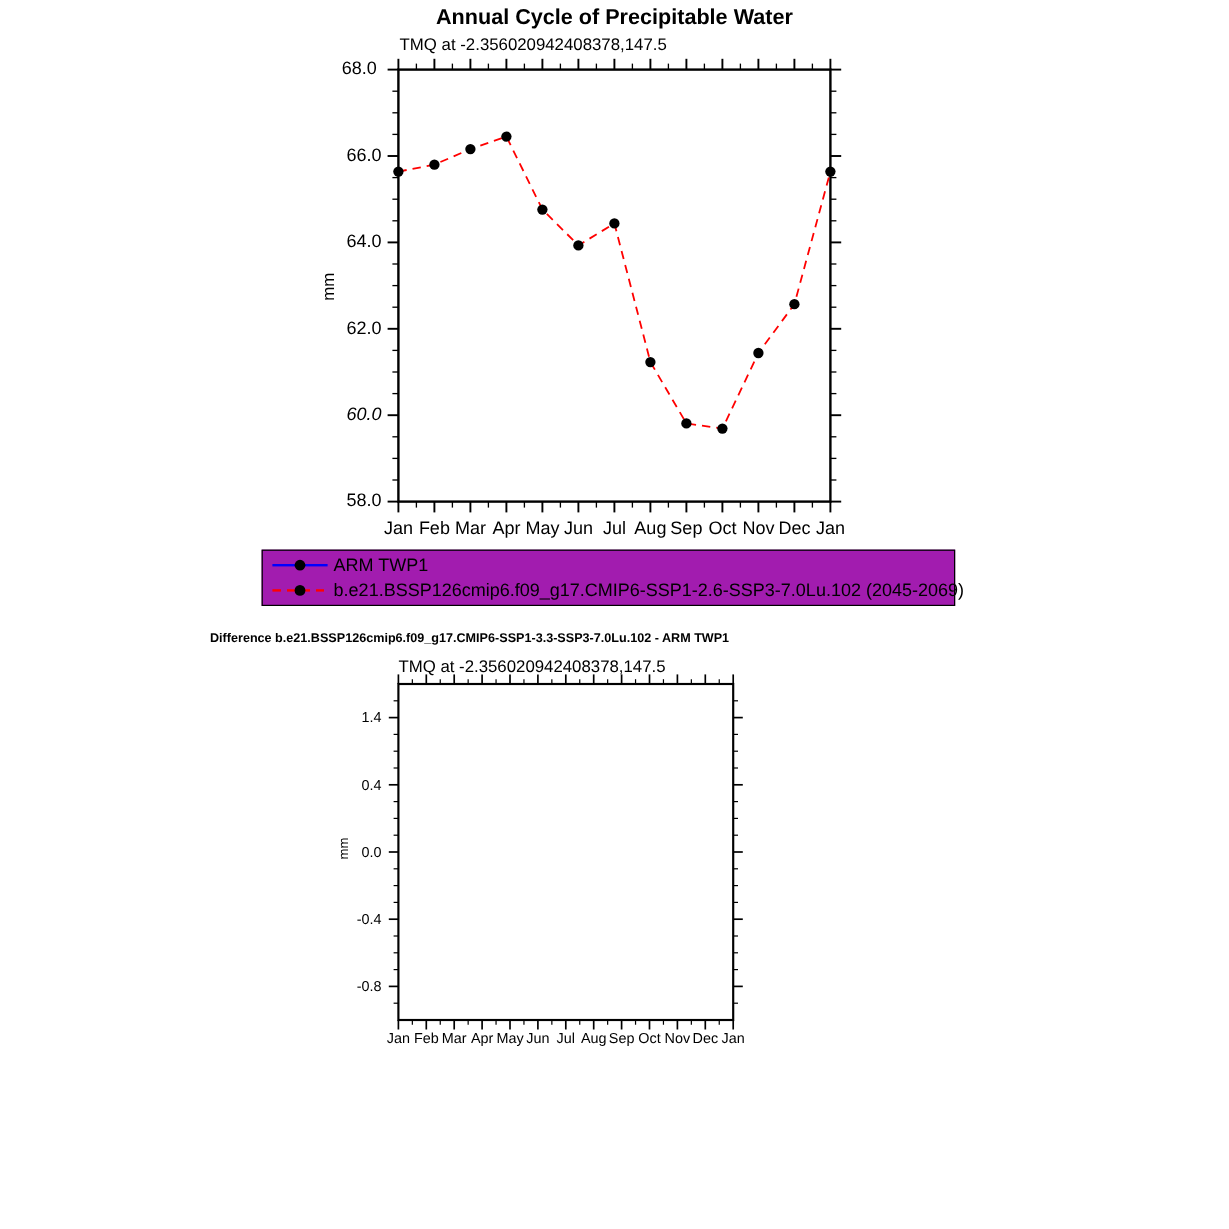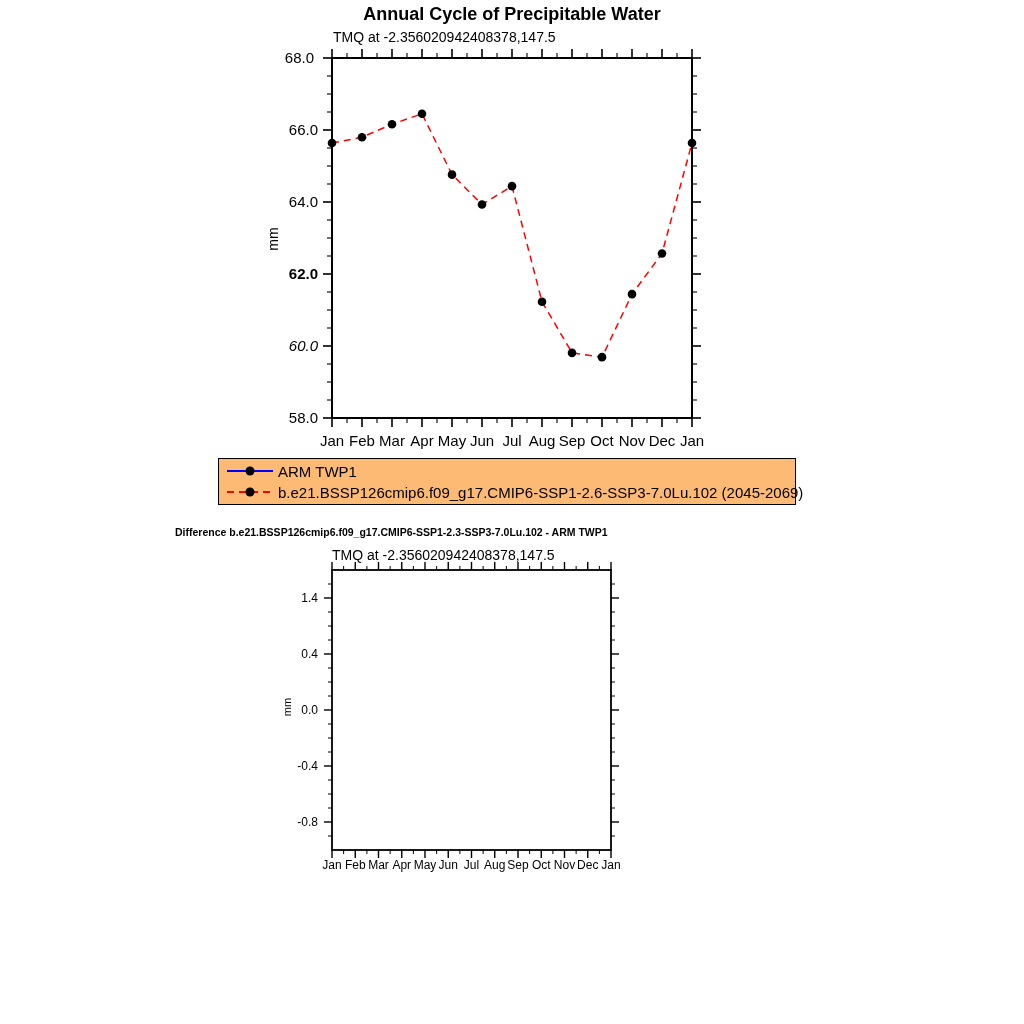--- a/index.html
+++ b/index.html
@@ -15,21 +15,21 @@
   .s2{left:332px;top:547px;}
   .ylab{display:flex;align-items:center;justify-content:center;transform:rotate(-90deg);}
   .y1{left:243px;top:230px;width:60px;height:18px;font-size:14px;}
   .y2{left:257px;top:699px;width:60px;height:16px;font-size:11px;}
   .ticklabel{position:absolute;line-height:1.05;}
   .c1y{font-size:15px;text-align:right;}
   .c1x{font-size:15px;text-align:center;}
   .c2y{font-size:12px;text-align:right;}
   .c2x{font-size:12px;text-align:center;}
   .legend{left:218px;top:458px;width:578px;height:47px;border:1.5px solid #000;box-sizing:border-box;
-          display:flex;flex-direction:column;justify-content:center;padding-left:8px;background:#fdba74;}
+          display:flex;flex-direction:column;justify-content:center;padding-left:8px;background:#a21caf;}
   .legend-row{height:21px;display:flex;align-items:center;}
   .leg-sample{position:relative;width:46px;height:10px;margin-right:5px;flex:0 0 auto;}
   .leg-line{position:absolute;left:0;right:0;top:4px;height:2px;}
   .solid-blue{background:#0000ff;}
   .dashed-red{background:repeating-linear-gradient(90deg,#ff0000 0,#ff0000 7px,transparent 7px,transparent 12px);}
   .leg-dot{position:absolute;left:50%;top:5px;transform:translate(-50%,-50%);width:9px;height:9px;
            background:#000;border-radius:50%;}
   .leg-label{font-size:15px;white-space:nowrap;}
 </style>
 </head>
@@ -244,21 +244,21 @@
       <div class="ticklabel c1x" style="left: 460px; top: 433px; width: 44px;">Jun</div>
       <div class="ticklabel c1x" style="left: 490px; top: 433px; width: 44px;">Jul</div>
       <div class="ticklabel c1x" style="left: 520px; top: 433px; width: 44px;">Aug</div>
       <div class="ticklabel c1x" style="left: 550px; top: 433px; width: 44px;">Sep</div>
       <div class="ticklabel c1x" style="left: 580px; top: 433px; width: 44px;">Oct</div>
       <div class="ticklabel c1x" style="left: 610px; top: 433px; width: 44px;">Nov</div>
       <div class="ticklabel c1x" style="left: 640px; top: 433px; width: 44px;">Dec</div>
       <div class="ticklabel c1x" style="left: 670px; top: 433px; width: 44px;">Jan</div>
       <div class="ticklabel c1y" style="left: 248px; top: 410px; width: 70px;">58.0</div>
       <div class="ticklabel c1y" style="left: 248px; top: 338px; width: 70px; font-style: italic;">60.0</div>
-      <div class="ticklabel c1y" style="left: 248px; top: 266px; width: 70px; font-weight: bold;">62.0</div>
+      <div class="ticklabel c1y" style="left: 248px; top: 266px; width: 70px;">62.0</div>
       <div class="ticklabel c1y" style="left: 248px; top: 194px; width: 70px;">64.0</div>
       <div class="ticklabel c1y" style="left: 248px; top: 122px; width: 70px;">66.0</div>
       <div class="ticklabel c1y" style="left: 244px; top: 50px; width: 70px;">68.0</div>
       <div class="ticklabel c2x" style="left: 317px; top: 859px; width: 30px;">Jan</div>
       <div class="ticklabel c2x" style="left: 340.25px; top: 859px; width: 30px;">Feb</div>
       <div class="ticklabel c2x" style="left: 363.5px; top: 859px; width: 30px;">Mar</div>
       <div class="ticklabel c2x" style="left: 386.75px; top: 859px; width: 30px;">Apr</div>
       <div class="ticklabel c2x" style="left: 410px; top: 859px; width: 30px;">May</div>
       <div class="ticklabel c2x" style="left: 433.25px; top: 859px; width: 30px;">Jun</div>
       <div class="ticklabel c2x" style="left: 456.5px; top: 859px; width: 30px;">Jul</div>
@@ -289,17 +289,17 @@
     </div>
     <div class="legend-row">
       <span class="leg-sample">
         <span class="leg-line dashed-red"></span>
         <span class="leg-dot"></span>
       </span>
       <span class="leg-label">b.e21.BSSP126cmip6.f09_g17.CMIP6-SSP1-2.6-SSP3-7.0Lu.102 (2045-2069)</span>
     </div>
   </div>
 
-  <div class="abs chart-title t2">Difference b.e21.BSSP126cmip6.f09_g17.CMIP6-SSP1-2.3-SSP3-7.0Lu.102 - ARM TWP1</div>
+  <div class="abs chart-title t2">Difference b.e21.BSSP126cmip6.f09_g17.CMIP6-SSP1-3.3-SSP3-7.0Lu.102 - ARM TWP1</div>
   <div class="abs chart-subtitle s2">TMQ at -2.356020942408378,147.5</div>
   <div class="abs ylab y2">mm</div>
 
 </div>
 
 </body></html>

